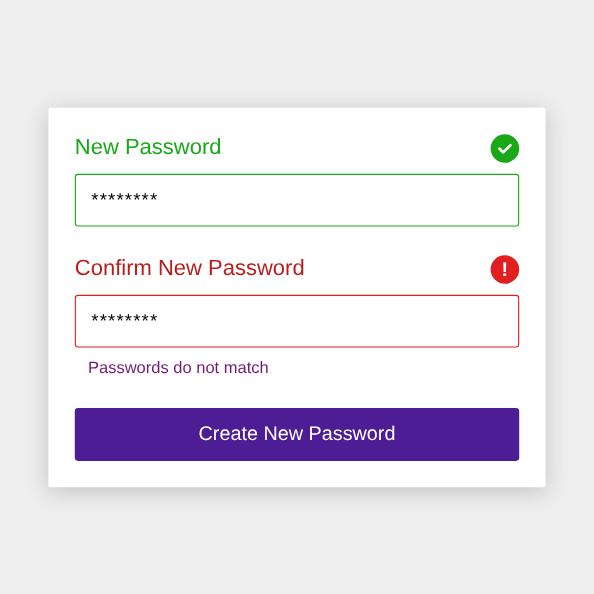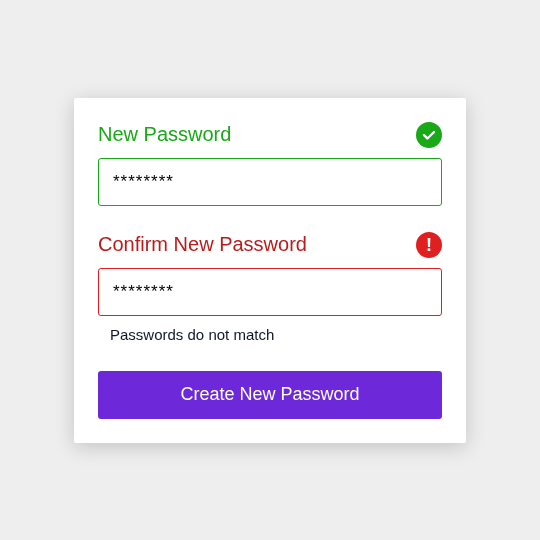--- a/index.html
+++ b/index.html
@@ -11,21 +11,21 @@
       background: #eeeeee;
       width: 540px;
       height: 540px;
       font-family: -apple-system, BlinkMacSystemFont, "Segoe UI", Helvetica, Arial, sans-serif;
       display: flex;
       align-items: center;
       justify-content: center;
     }
     .card {
       background: #ffffff;
-      width: 392px;
+      width: 452px;
       padding: 24px 24px 24px 24px;
       border-radius: 2px;
       box-shadow: 0 4px 20px rgba(0,0,0,0.18);
     }
     .field-group {
       margin-bottom: 16px;
     }
     .label-row {
       display: flex;
       align-items: center;
@@ -79,28 +79,28 @@
       font-family: inherit;
       background: #ffffff;
     }
     .input-valid {
       border: 1.5px solid #18a818;
     }
     .input-error {
       border: 1.5px solid #e02020;
     }
     .error-message {
-      color: #0f172a;
+      color: #701a75;
       font-size: 15px;
       margin-top: 10px;
       margin-left: 12px;
     }
     .submit-button {
       width: 100%;
-      background: #6d28d9;
+      background: #4c1d95;
       color: #ffffff;
       border: none;
       height: 48px;
       font-size: 18px;
       font-weight: 400;
       border-radius: 3px;
       cursor: pointer;
       margin-top: 12px;
       font-family: inherit;
     }

